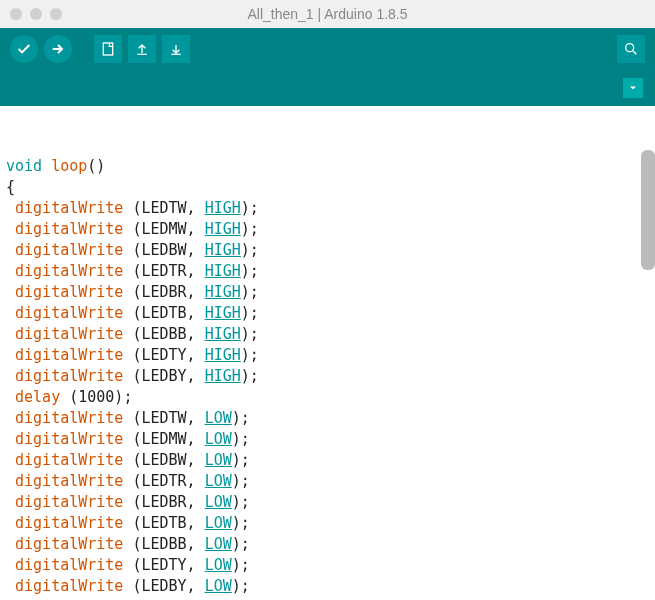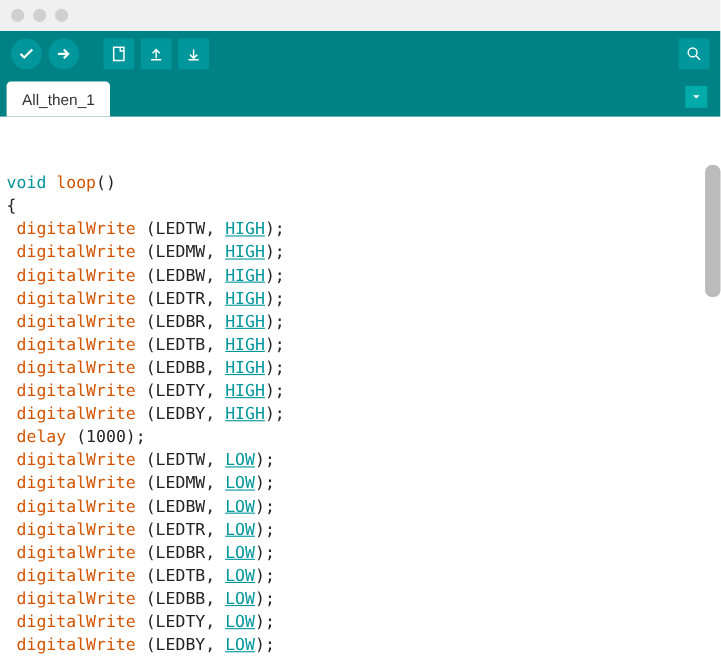--- a/index.html
+++ b/index.html
@@ -121,20 +121,21 @@
 </style>
 </head>
 <body>
 
 <div class="titlebar">
   <div class="traffic-lights">
     <div class="traffic-light"></div>
     <div class="traffic-light"></div>
     <div class="traffic-light"></div>
   </div>
+  <div class="title">All_then_1 | Arduino 1.8.5</div>
 </div>
 
 <div class="toolbar">
   <div class="tb-btn">
     <svg width="16" height="16" viewBox="0 0 24 24">
         <path d="M4 12l5 5L20 6" fill="none" stroke-width="3"></path>
       </svg>
   </div>
   <div class="tb-btn">
     <svg width="16" height="16" viewBox="0 0 24 24">
@@ -163,23 +164,20 @@
   <div class="spacer"></div>
   <div class="tb-sq">
     <svg width="16" height="16" viewBox="0 0 24 24">
         <circle cx="10" cy="10" r="6" fill="none" stroke-width="2"></circle>
         <path d="M15 15l5 5" stroke-width="2"></path>
       </svg>
   </div>
 </div>
 
 <div class="tabbar">
-  <div class="tab">
-    <span>All_then_1</span>
-  </div>
   <div class="tab-menu">
     <svg width="12" height="12" viewBox="0 0 24 24">
         <path d="M6 9l6 6 6-6" fill="#fff"></path>
       </svg>
   </div>
 </div>
 
 <div class="editor" id="editor"><div><span class="kw-type">void</span><span class="plain"> </span><span class="kw-func">loop</span><span class="plain">()</span></div><div><span class="plain">{</span></div><div><span class="plain"> </span><span class="kw-func">digitalWrite</span><span class="plain"> (LEDTW, </span><span class="kw-const">HIGH</span><span class="plain">);</span></div><div><span class="plain"> </span><span class="kw-func">digitalWrite</span><span class="plain"> (LEDMW, </span><span class="kw-const">HIGH</span><span class="plain">);</span></div><div><span class="plain"> </span><span class="kw-func">digitalWrite</span><span class="plain"> (LEDBW, </span><span class="kw-const">HIGH</span><span class="plain">);</span></div><div><span class="plain"> </span><span class="kw-func">digitalWrite</span><span class="plain"> (LEDTR, </span><span class="kw-const">HIGH</span><span class="plain">);</span></div><div><span class="plain"> </span><span class="kw-func">digitalWrite</span><span class="plain"> (LEDBR, </span><span class="kw-const">HIGH</span><span class="plain">);</span></div><div><span class="plain"> </span><span class="kw-func">digitalWrite</span><span class="plain"> (LEDTB, </span><span class="kw-const">HIGH</span><span class="plain">);</span></div><div><span class="plain"> </span><span class="kw-func">digitalWrite</span><span class="plain"> (LEDBB, </span><span class="kw-const">HIGH</span><span class="plain">);</span></div><div><span class="plain"> </span><span class="kw-func">digitalWrite</span><span class="plain"> (LEDTY, </span><span class="kw-const">HIGH</span><span class="plain">);</span></div><div><span class="plain"> </span><span class="kw-func">digitalWrite</span><span class="plain"> (LEDBY, </span><span class="kw-const">HIGH</span><span class="plain">);</span></div><div><span class="plain"> </span><span class="kw-func">delay</span><span class="plain"> (1000);</span></div><div><span class="plain"> </span><span class="kw-func">digitalWrite</span><span class="plain"> (LEDTW, </span><span class="kw-const">LOW</span><span class="plain">);</span></div><div><span class="plain"> </span><span class="kw-func">digitalWrite</span><span class="plain"> (LEDMW, </span><span class="kw-const">LOW</span><span class="plain">);</span></div><div><span class="plain"> </span><span class="kw-func">digitalWrite</span><span class="plain"> (LEDBW, </span><span class="kw-const">LOW</span><span class="plain">);</span></div><div><span class="plain"> </span><span class="kw-func">digitalWrite</span><span class="plain"> (LEDTR, </span><span class="kw-const">LOW</span><span class="plain">);</span></div><div><span class="plain"> </span><span class="kw-func">digitalWrite</span><span class="plain"> (LEDBR, </span><span class="kw-const">LOW</span><span class="plain">);</span></div><div><span class="plain"> </span><span class="kw-func">digitalWrite</span><span class="plain"> (LEDTB, </span><span class="kw-const">LOW</span><span class="plain">);</span></div><div><span class="plain"> </span><span class="kw-func">digitalWrite</span><span class="plain"> (LEDBB, </span><span class="kw-const">LOW</span><span class="plain">);</span></div><div><span class="plain"> </span><span class="kw-func">digitalWrite</span><span class="plain"> (LEDTY, </span><span class="kw-const">LOW</span><span class="plain">);</span></div><div><span class="plain"> </span><span class="kw-func">digitalWrite</span><span class="plain"> (LEDBY, </span><span class="kw-const">LOW</span><span class="plain">);</span></div><div><span class="plain"> </span><span class="kw-func">delay</span><span class="plain"> (50);</span></div></div>
 
 <div class="scrollbar" style="top:150px"></div>

